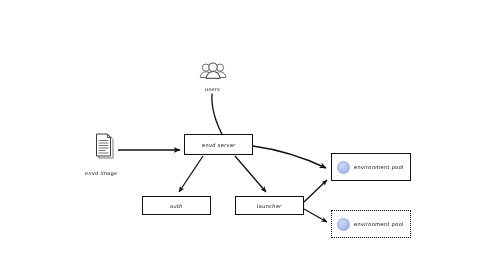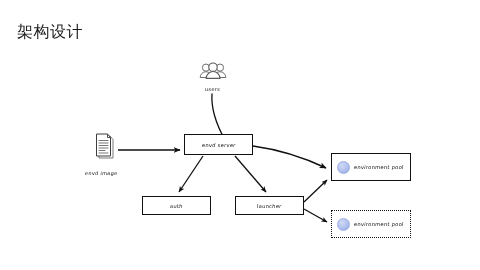--- a/index.html
+++ b/index.html
@@ -81,21 +81,20 @@
   }
   .icon-wrap {
     position: absolute;
   }
 </style>
 </head>
 <body>
 
 <div id="slide">
 
-  <div id="title">架构设计</div>
 
   <svg id="canvas" viewBox="0 0 480 270" xmlns="http://www.w3.org/2000/svg">
     <defs>
       <marker id="ah" markerWidth="7" markerHeight="7" refX="5.6" refY="2.6" orient="auto" markerUnits="userSpaceOnUse">
         <path d="M0,0 L6,2.6 L0,5.2 L1.5,2.6 Z" fill="#111111"></path>
       </marker>
       <marker id="ah2" markerWidth="8" markerHeight="8" refX="6.4" refY="3" orient="auto" markerUnits="userSpaceOnUse">
         <path d="M0,0 L7,3 L0,6 L1.8,3 Z" fill="#111111"></path>
       </marker>
     </defs>

